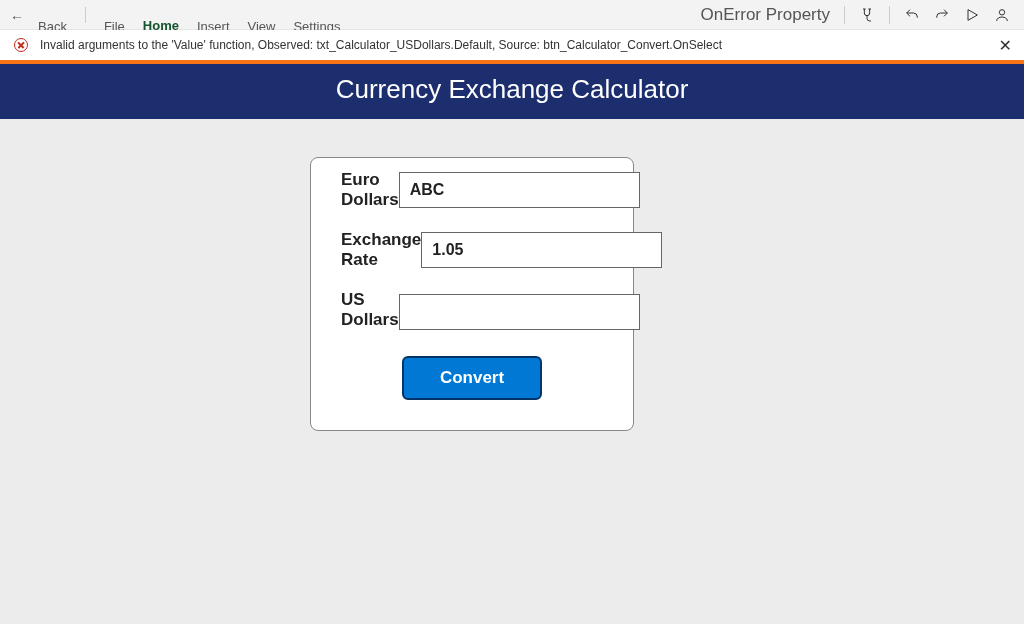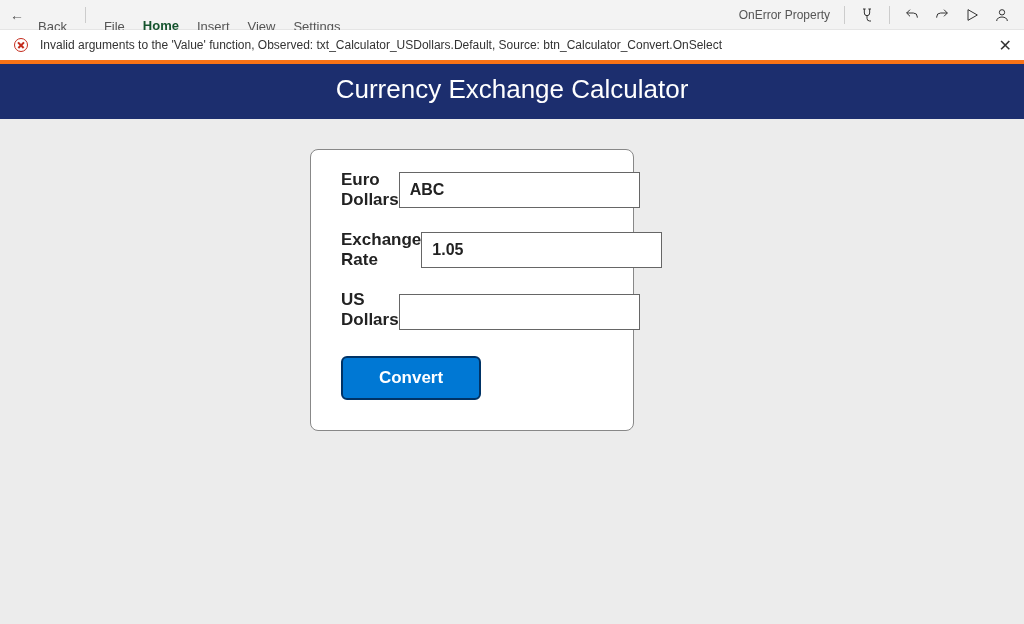--- a/index.html
+++ b/index.html
@@ -15,21 +15,21 @@
     color: #555;
     border-bottom: 1px solid #e5e5e5;
   }
   .topbar-left { display: flex; align-items: center; gap: 6px; }
   .back-arrow { font-size: 14px; color: #555; margin-right: 2px; }
   .divider { width: 1px; height: 16px; background: #ccc; margin: 0 6px; }
   .menu-item { padding: 2px 6px; cursor: pointer; color: #555; margin-top: 23px; }
   .menu-item.active { color: #14532d; font-weight: 600; border-bottom: 2px solid #7b2e8e; padding-bottom: 1px; }
   .topbar-spacer { flex: 1; }
   .topbar-right { display: flex; align-items: center; gap: 6px; }
-  .prop-label { font-size: 12px; color: #555; margin-right: 4px; }
+  .prop-label { font-size: 17px; color: #555; margin-right: 4px; }
   .icon-btn { width: 24px; height: 24px; display:flex; align-items:center; justify-content:center; cursor:pointer; color:#333; }
   .icon-btn svg { width: 16px; height: 16px; stroke: #333; fill: none; stroke-width: 1.5; }
   .icon-divider { width:1px; height:18px; background:#ccc; margin:0 4px;}
 
   .errorbar {
     background: #ffffff;
     color: #333;
     font-size: 12px;
     padding: 8px 14px;
     display: flex;
@@ -59,36 +59,36 @@
   .canvas {
     background: #ececec;
     width: 100%;
     height: calc(624px - 30px - 34px - 54px);
     position: relative;
   }
 
   .card {
     position: absolute;
     left: 310px;
-    top: 30px;
+    top: 38px;
     width: 324px;
     background: #fff;
     border: 1px solid #888;
     border-radius: 8px;
-    padding: 20px 30px 30px 30px;
+    padding: 12px 30px 30px 30px;
   }
 
   .row { display:flex; align-items:center; margin-bottom: 20px; }
   .row label { width: 190px; font-size: 17px; font-weight: 600; color:#222; }
   .row input {
     flex:1; height: 36px; border:1px solid #666; font-size:16px; font-weight:600;
     padding: 0 10px; color:#222; background:#fff;
   }
 
-  .btn-row { display:flex; justify-content:flex-start; margin-top: 26px;}
+  .btn-row { display:flex; justify-content:center; margin-top: 26px;}
   .convert-btn {
     width: 140px; height: 44px;
     background: #0078d4;
     color: #fff;
     font-size: 17px;
     font-weight: 600;
     border: 2px solid #003366;
     border-radius: 6px;
     cursor: pointer;
   }

